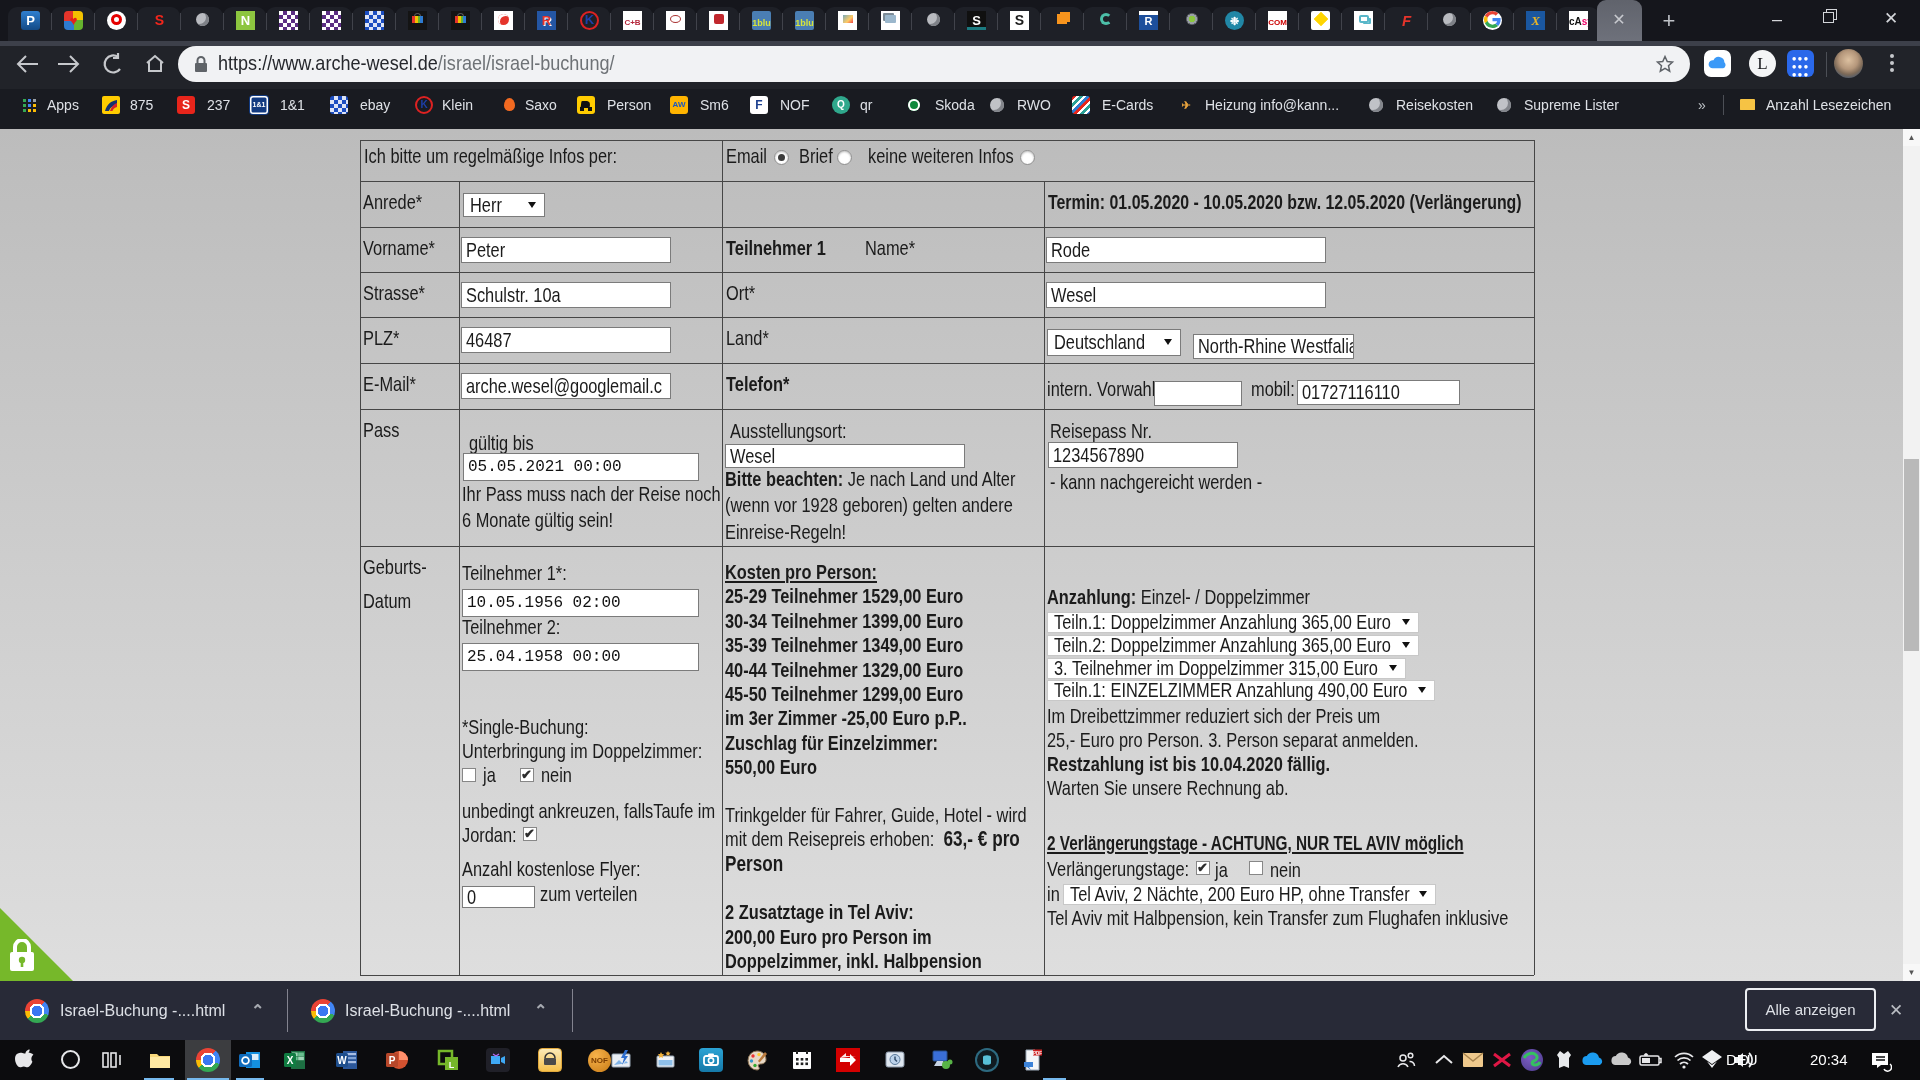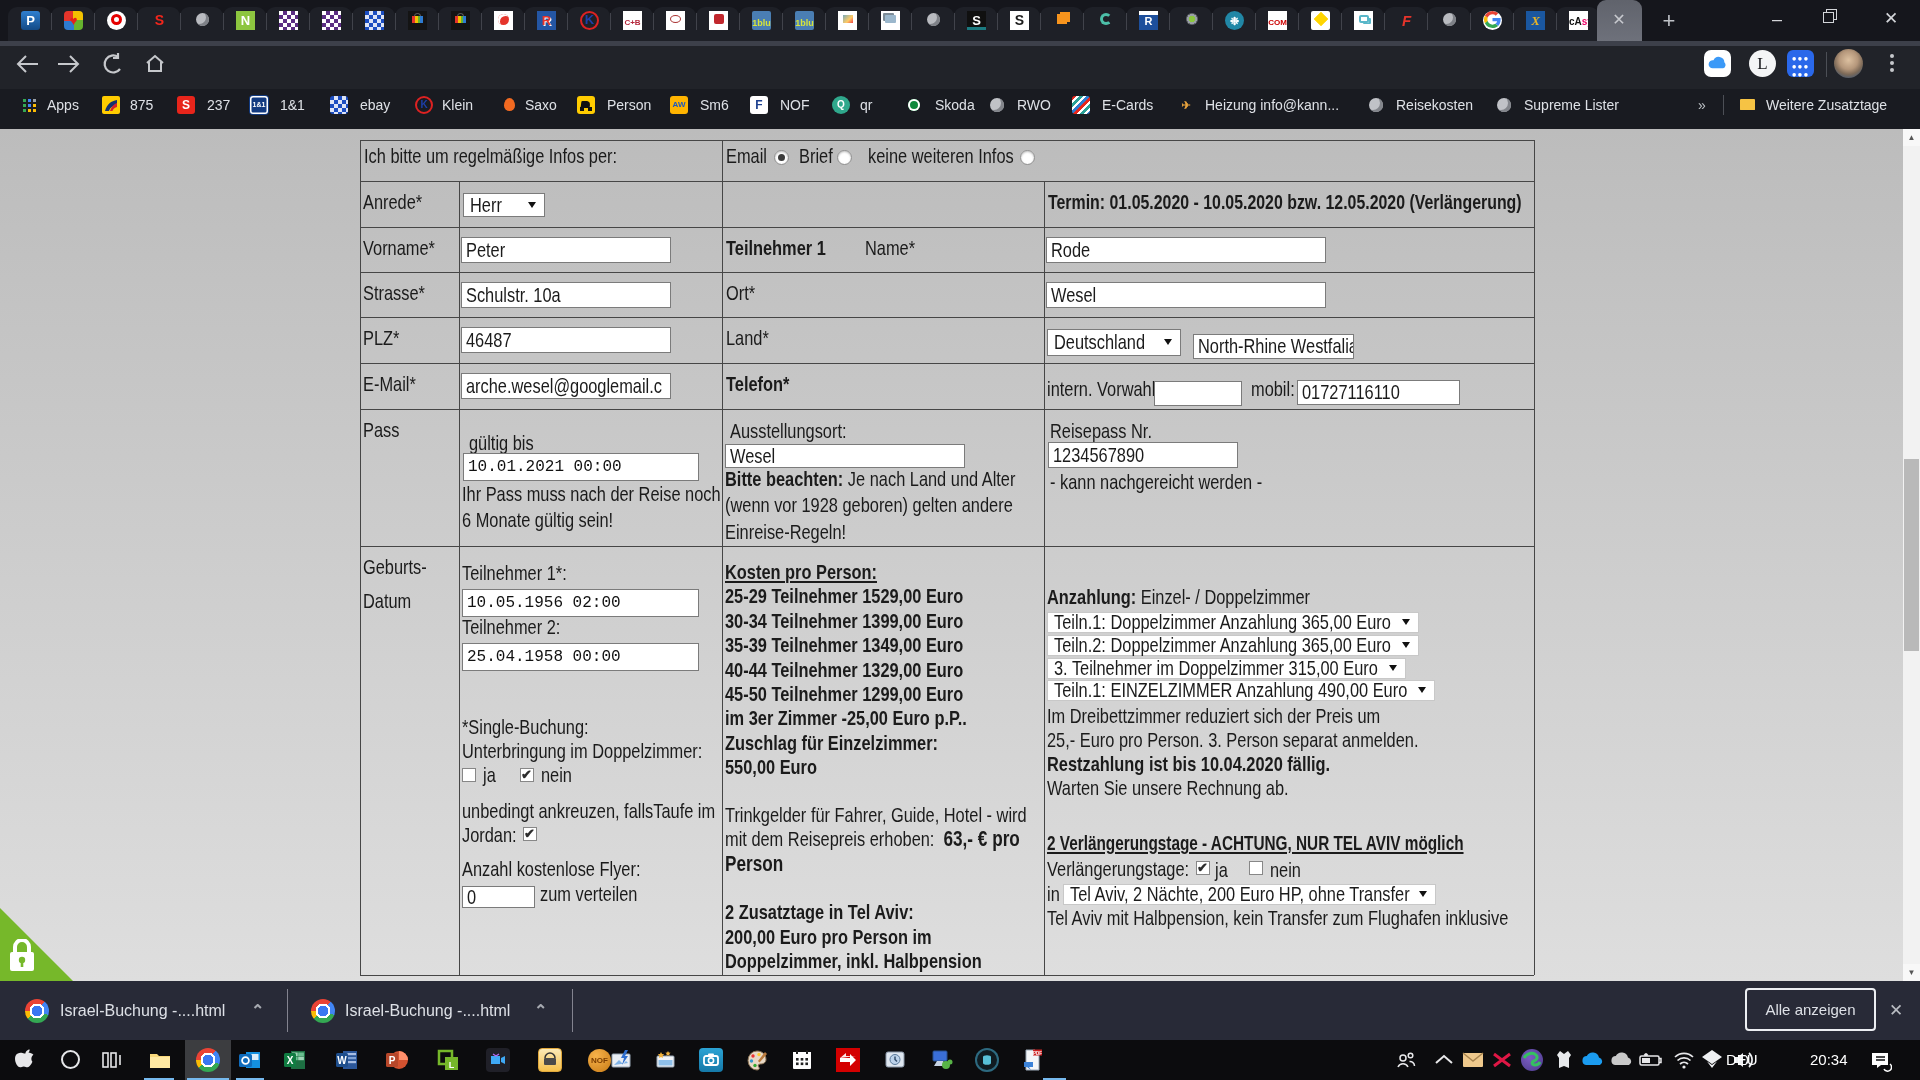--- a/index.html
+++ b/index.html
@@ -201,20 +201,30 @@
 <span style="position:absolute;left:1883px;top:9px;width:16px;color:#d3d5d9;font:17px/20px 'Liberation Sans';text-align:center">✕</span>
 </div>
 <div id="toolbar">
 <div style="position:absolute;left:0;top:0;width:1920px;height:5px;background:#3d404a"></div>
 <svg style="position:absolute;left:14px;top:10px" width="150" height="26" viewBox="0 0 150 26" fill="none" stroke="#c6c8cc" stroke-width="2">
       <path d="M24 13 H4 M12 5 L4 13 L12 21"></path>
       <path d="M44 13 H64 M56 5 L64 13 L56 21"></path>
       <path d="M104 6 A 8.5 8.5 0 1 0 106 18 M104 2 v5 h-5" stroke-width="2.2"></path>
       <path d="M133 12 L141 5 L149 12 M135 11 v9 h12 v-9"></path>
     </svg>
+<div id="urlbar">
+<svg style="position:absolute;left:14px;top:9px" width="18" height="18" viewBox="0 0 18 18">
+        <rect x="3" y="8" width="12" height="9" rx="1" fill="#5f6368"></rect>
+        <path d="M5.5 8 V5.5 a3.5 3.5 0 0 1 7 0 V8" fill="none" stroke="#5f6368" stroke-width="2"></path>
+      </svg>
+<span style="position:absolute;left:40px;top:4px;font:21px/26px 'Liberation Sans';color:#26282d;transform:scaleX(.86);transform-origin:0 0;white-space:nowrap">https://www.arche-wesel.de<span style="color:#6e7276">/israel/israel-buchung/</span></span>
+<svg style="position:absolute;left:1477px;top:8px" width="20" height="20" viewBox="0 0 24 24" fill="none" stroke="#5f6368" stroke-width="1.8">
+        <path d="M12 3 l2.7 6.1 6.3.6 -4.8 4.4 1.4 6.5 -5.6-3.4 -5.6 3.4 1.4-6.5 -4.8-4.4 6.3-.6z"></path>
+      </svg>
+</div>
 <span style="position:absolute;left:1704px;top:9px;width:27px;height:27px;border-radius:7px;background:#fff">
       <svg style="position:absolute;left:3px;top:5px" width="21" height="17" viewBox="0 0 26 20">
         <path d="M7 16 a5 5 0 1 1 1-9.9 A7 7 0 0 1 21.5 8.5 A4.5 4.5 0 0 1 20 16 z" fill="#3b99f7"></path>
       </svg>
     </span>
 <span style="position:absolute;left:1749px;top:9px;width:27px;height:27px;border-radius:50%;background:#f4f5f6;color:#17181c;font:17px/27px 'Liberation Serif';text-align:center">L</span>
 <span style="position:absolute;left:1787px;top:9px;width:27px;height:27px;border-radius:6px;background:#2a68ea;color:#fff;font:bold 8px/8px 'Liberation Sans';text-align:center;letter-spacing:1px"><span style="display:inline-block;margin-top:5px">●●●<br>●●●<br>●●●</span></span>
 <span style="position:absolute;left:1826px;top:11px;width:1px;height:25px;background:#4c4f56"></span>
 <span style="position:absolute;left:1834px;top:8px;width:29px;height:29px;border-radius:50%;background:radial-gradient(circle at 50% 38%,#dcc0a0,#b5977b 40%,#7d6a58 62%,#555d69 78%)"></span>
 <span style="position:absolute;left:1890px;top:20px;width:4px;height:4px;border-radius:50%;background:#c6c8cc;box-shadow:0 -7px 0 #c6c8cc,0 7px 0 #c6c8cc"></span>
@@ -271,21 +281,21 @@
     <div class="bktxt" style="left:1396px">Reisekosten</div>
 <div class="bkic" style="left:1495px;background:transparent;">
       <span style="display:block;width:14px;height:14px;margin:2px auto 0;border-radius:50%;background:#c0c2c7;box-shadow:inset -3px -2px 0 #82858b"></span>
     </div>
     <div class="bktxt" style="left:1524px">Supreme Lister</div>
 <div class="bktxt" style="left:1698px;color:#bdc1c6">»</div>
 <div style="position:absolute;left:1723px;top:6px;width:1px;height:20px;background:#4c4f56"></div>
 <div class="bkic" style="left:1738px;background:transparent">
       <span style="display:block;width:15px;height:11px;margin:3px auto 0;background:#f6c344;border-radius:1px;box-shadow:0 -2px 0 -0.5px #f6c344 inset"></span>
     </div>
-<div class="bktxt" style="left:1766px">Weitere Zusatztage</div>
+<div class="bktxt" style="left:1766px">Anzahl Lesezeichen</div>
 </div>
 <div id="page">
 <div class="vline" style="left:360px;top:11.0px;width:1px;height:835.5px"></div>
 <div class="vline" style="left:458.5px;top:52.5px;width:1px;height:794px"></div>
 <div class="vline" style="left:722px;top:11.0px;width:1px;height:835.5px"></div>
 <div class="vline" style="left:1044px;top:52.5px;width:1px;height:794px"></div>
 <div class="vline" style="left:1534px;top:11.0px;width:1px;height:835.5px"></div>
 <div class="hline" style="left:360px;top:11.0px;width:1174px;height:1px"></div>
 <div class="hline" style="left:360px;top:52.5px;width:1174px;height:1px"></div>
 <div class="hline" style="left:360px;top:98.5px;width:1174px;height:1px"></div>
@@ -344,21 +354,21 @@
 <div class="t" style="left:726px;top:244.5px;font-weight:bold;">Telefon*</div>
 <div class="t" style="left:1047px;top:249.5px;">intern. Vorwahl</div>
 <div class="inp" style="left:1154px;top:252.5px;width:88px;height:25px;overflow:hidden"></div>
 <div class="t" style="left:1251px;top:249.5px;">mobil:</div>
 <div class="inp" style="left:1297px;top:251.5px;width:163px;height:25px;overflow:hidden">
       <div class="t" style="left:4px;top:0px;font-size:21px">01727116110</div>
     </div>
 <div class="t" style="left:363px;top:290.5px;">Pass</div>
 <div class="t" style="left:469px;top:303.5px;">gültig bis</div>
 <div class="inp" style="left:463px;top:324.5px;width:236px;height:28px"></div>
-    <div class="m" style="left:468px;top:328.5px">10.01.2021 00:00</div>
+    <div class="m" style="left:468px;top:328.5px">05.05.2021 00:00</div>
 <div class="t" style="left:462px;top:354.5px;">Ihr Pass muss nach der Reise noch</div>
 <div class="t" style="left:462px;top:380.5px;">6 Monate gültig sein!</div>
 <div class="t" style="left:730px;top:291.5px;">Ausstellungsort:</div>
 <div class="inp" style="left:725px;top:315.5px;width:240px;height:24px;overflow:hidden">
       <div class="t" style="left:4px;top:0px;font-size:21px">Wesel</div>
     </div>
 <div class="t" style="left:725px;top:339.5px;"><b>Bitte beachten:</b> Je nach Land und Alter</div>
 <div class="t" style="left:725px;top:365.5px;">(wenn vor 1928 geboren) gelten andere</div>
 <div class="t" style="left:725px;top:392.5px;">Einreise-Regeln!</div>
 <div class="t" style="left:1050px;top:291.5px;">Reisepass Nr.</div>

